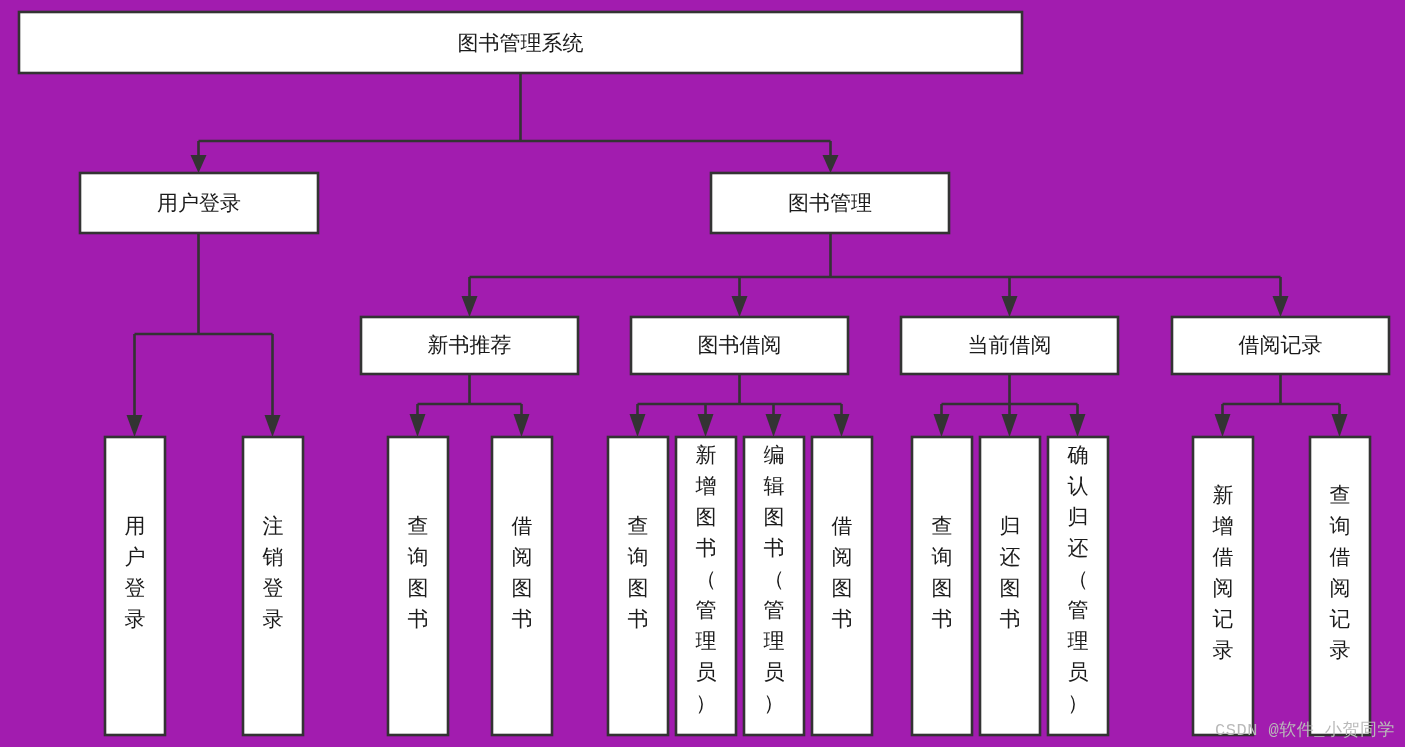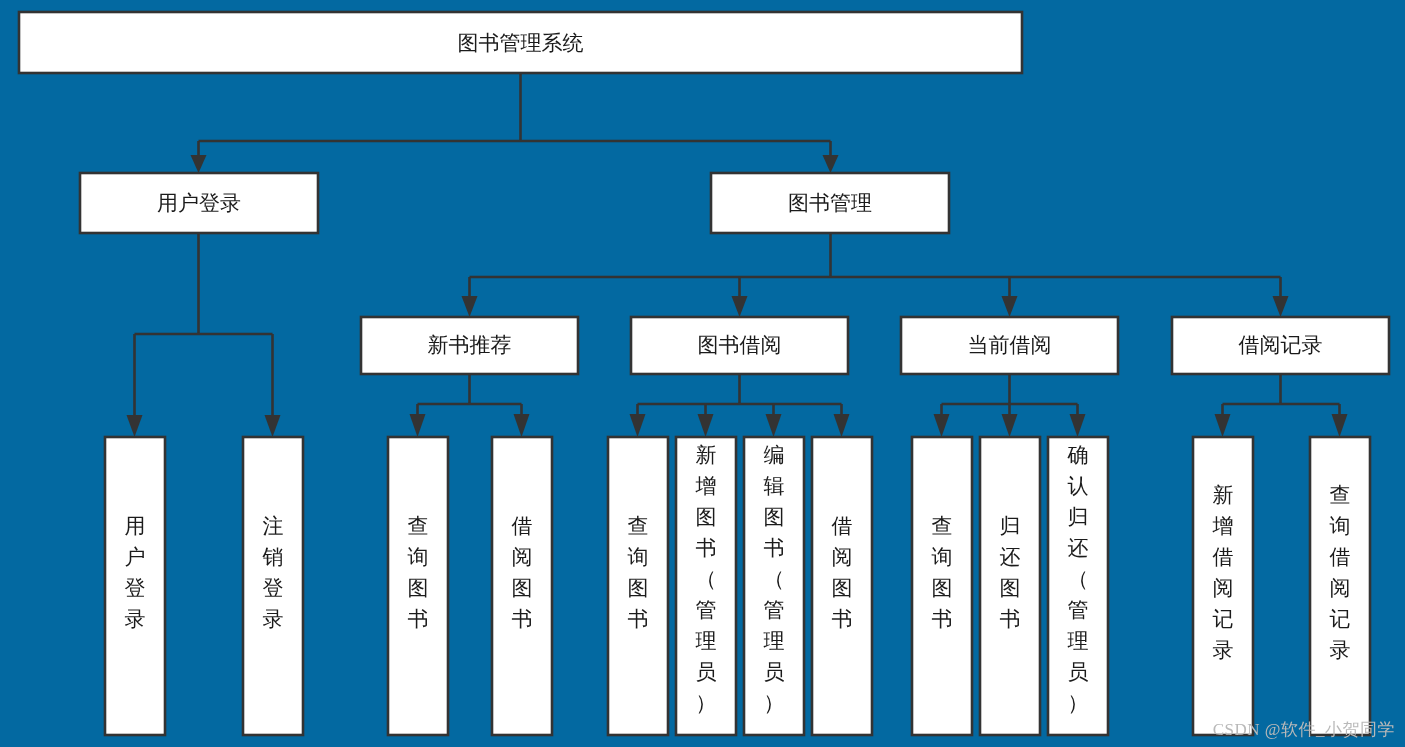--- a/index.html
+++ b/index.html
@@ -8,21 +8,21 @@
     padding: 0;
     background: #ffffff;
   }
   body {
     font-family: "Liberation Sans", "DejaVu Sans", sans-serif;
   }
   #diagram-root {
     position: relative;
     width: 1405px;
     height: 747px;
-    background: #0369a1;
+    background: #a21caf;
     overflow: hidden;
   }
   svg.diagram-canvas {
     position: absolute;
     left: 0;
     top: 0;
     width: 1405px;
     height: 747px;
   }
   .node-box {
@@ -50,21 +50,21 @@
   .node-label-v {
     font-family: "Liberation Sans", "DejaVu Sans", sans-serif;
     font-size: 21px;
     fill: #1b1b1b;
     text-anchor: middle;
   }
   .watermark-text {
     position: absolute;
     right: 10px;
     bottom: 6px;
-    font-family: Liberation Serif, serif;
+    font-family: Liberation Mono, monospace;
     font-size: 17px;
     color: #b9b9b9;
     white-space: nowrap;
     letter-spacing: 0.5px;
     user-select: none;
     margin-top: 21px;
   }
 </style>
 </head>
 <body>

